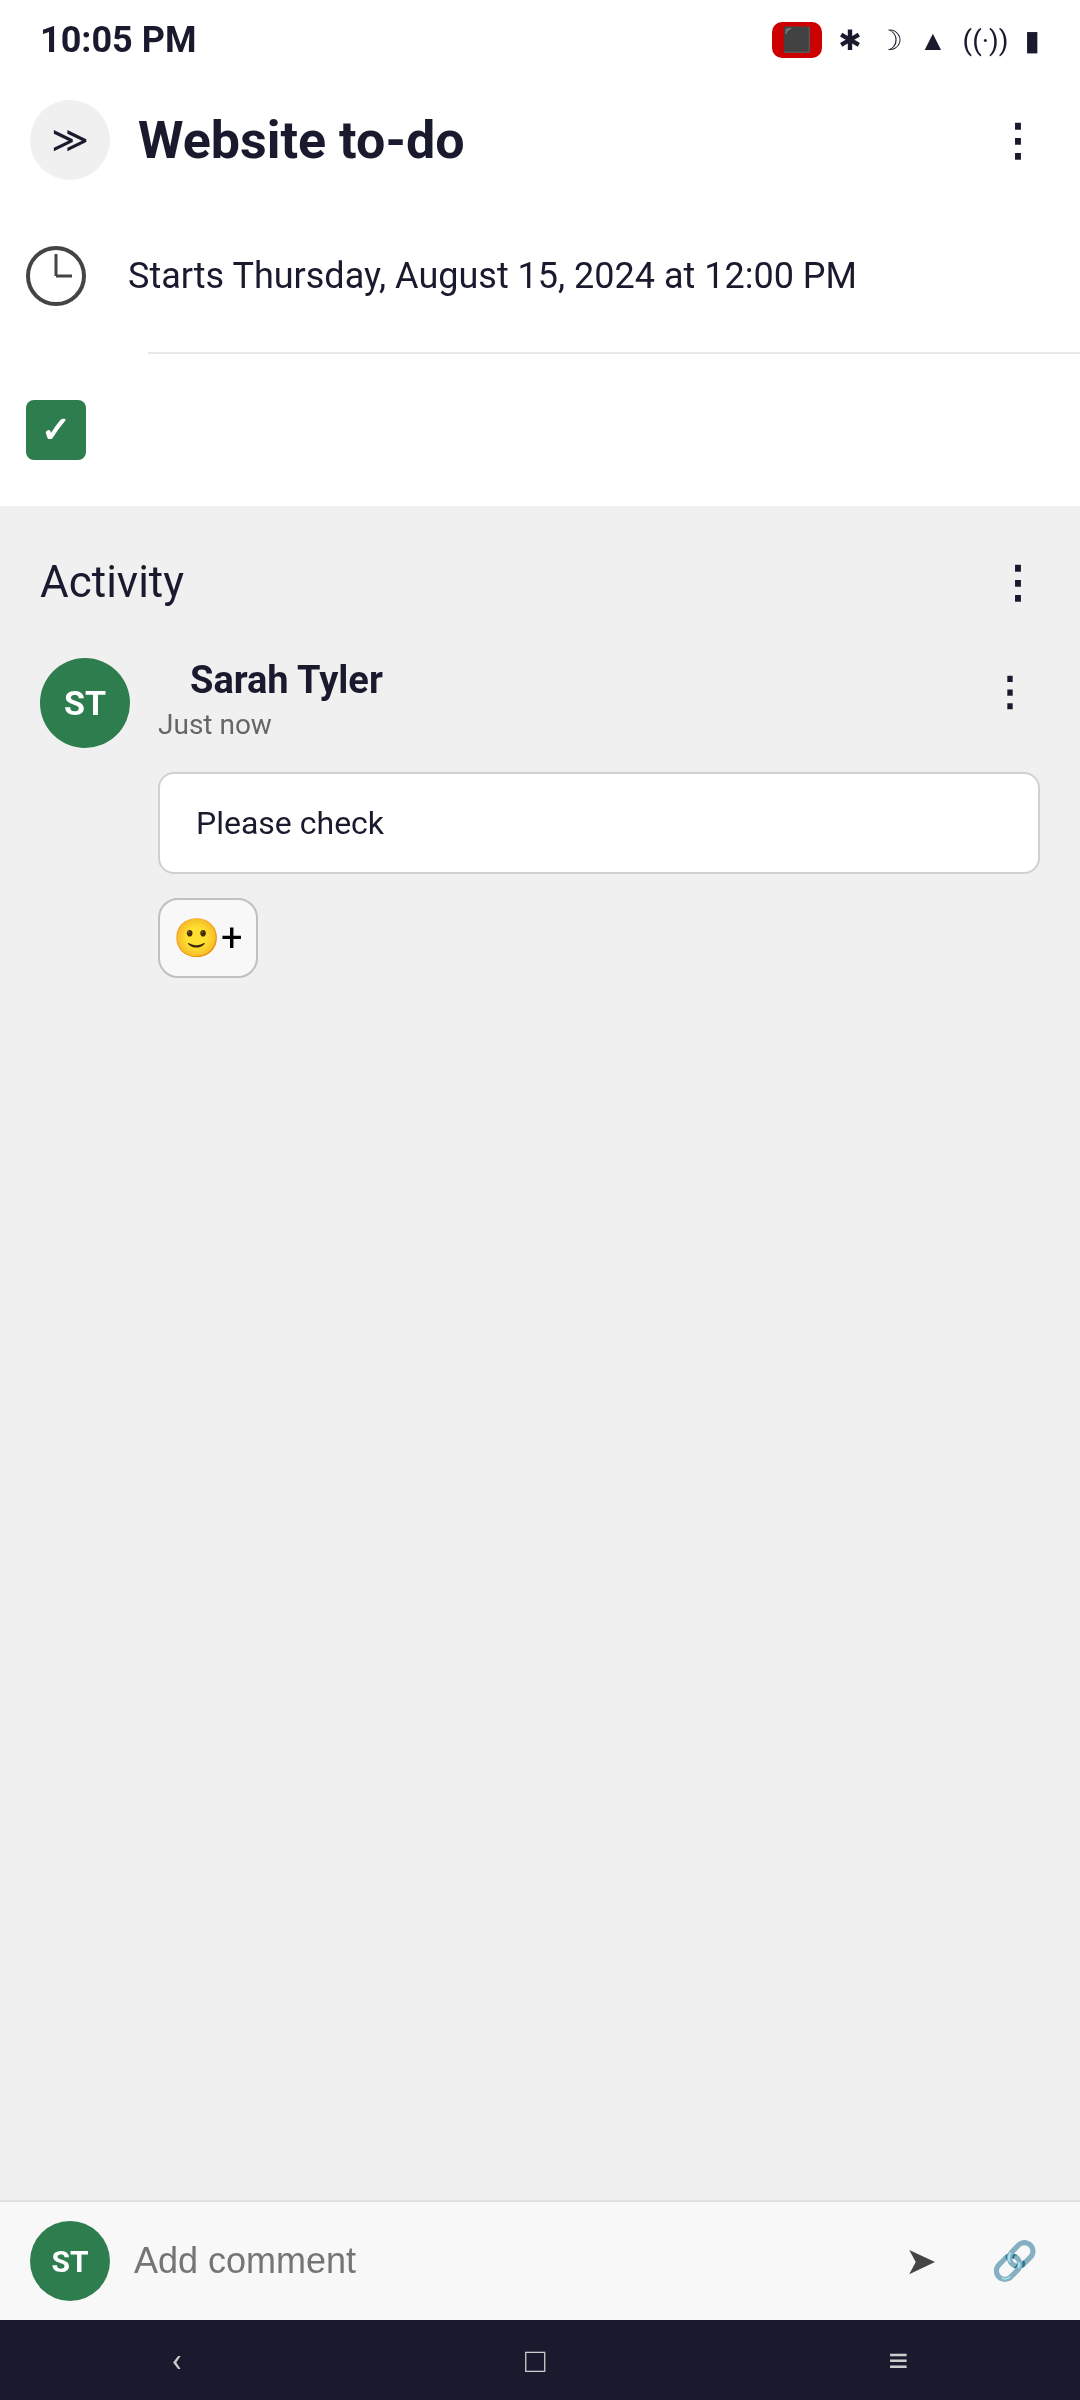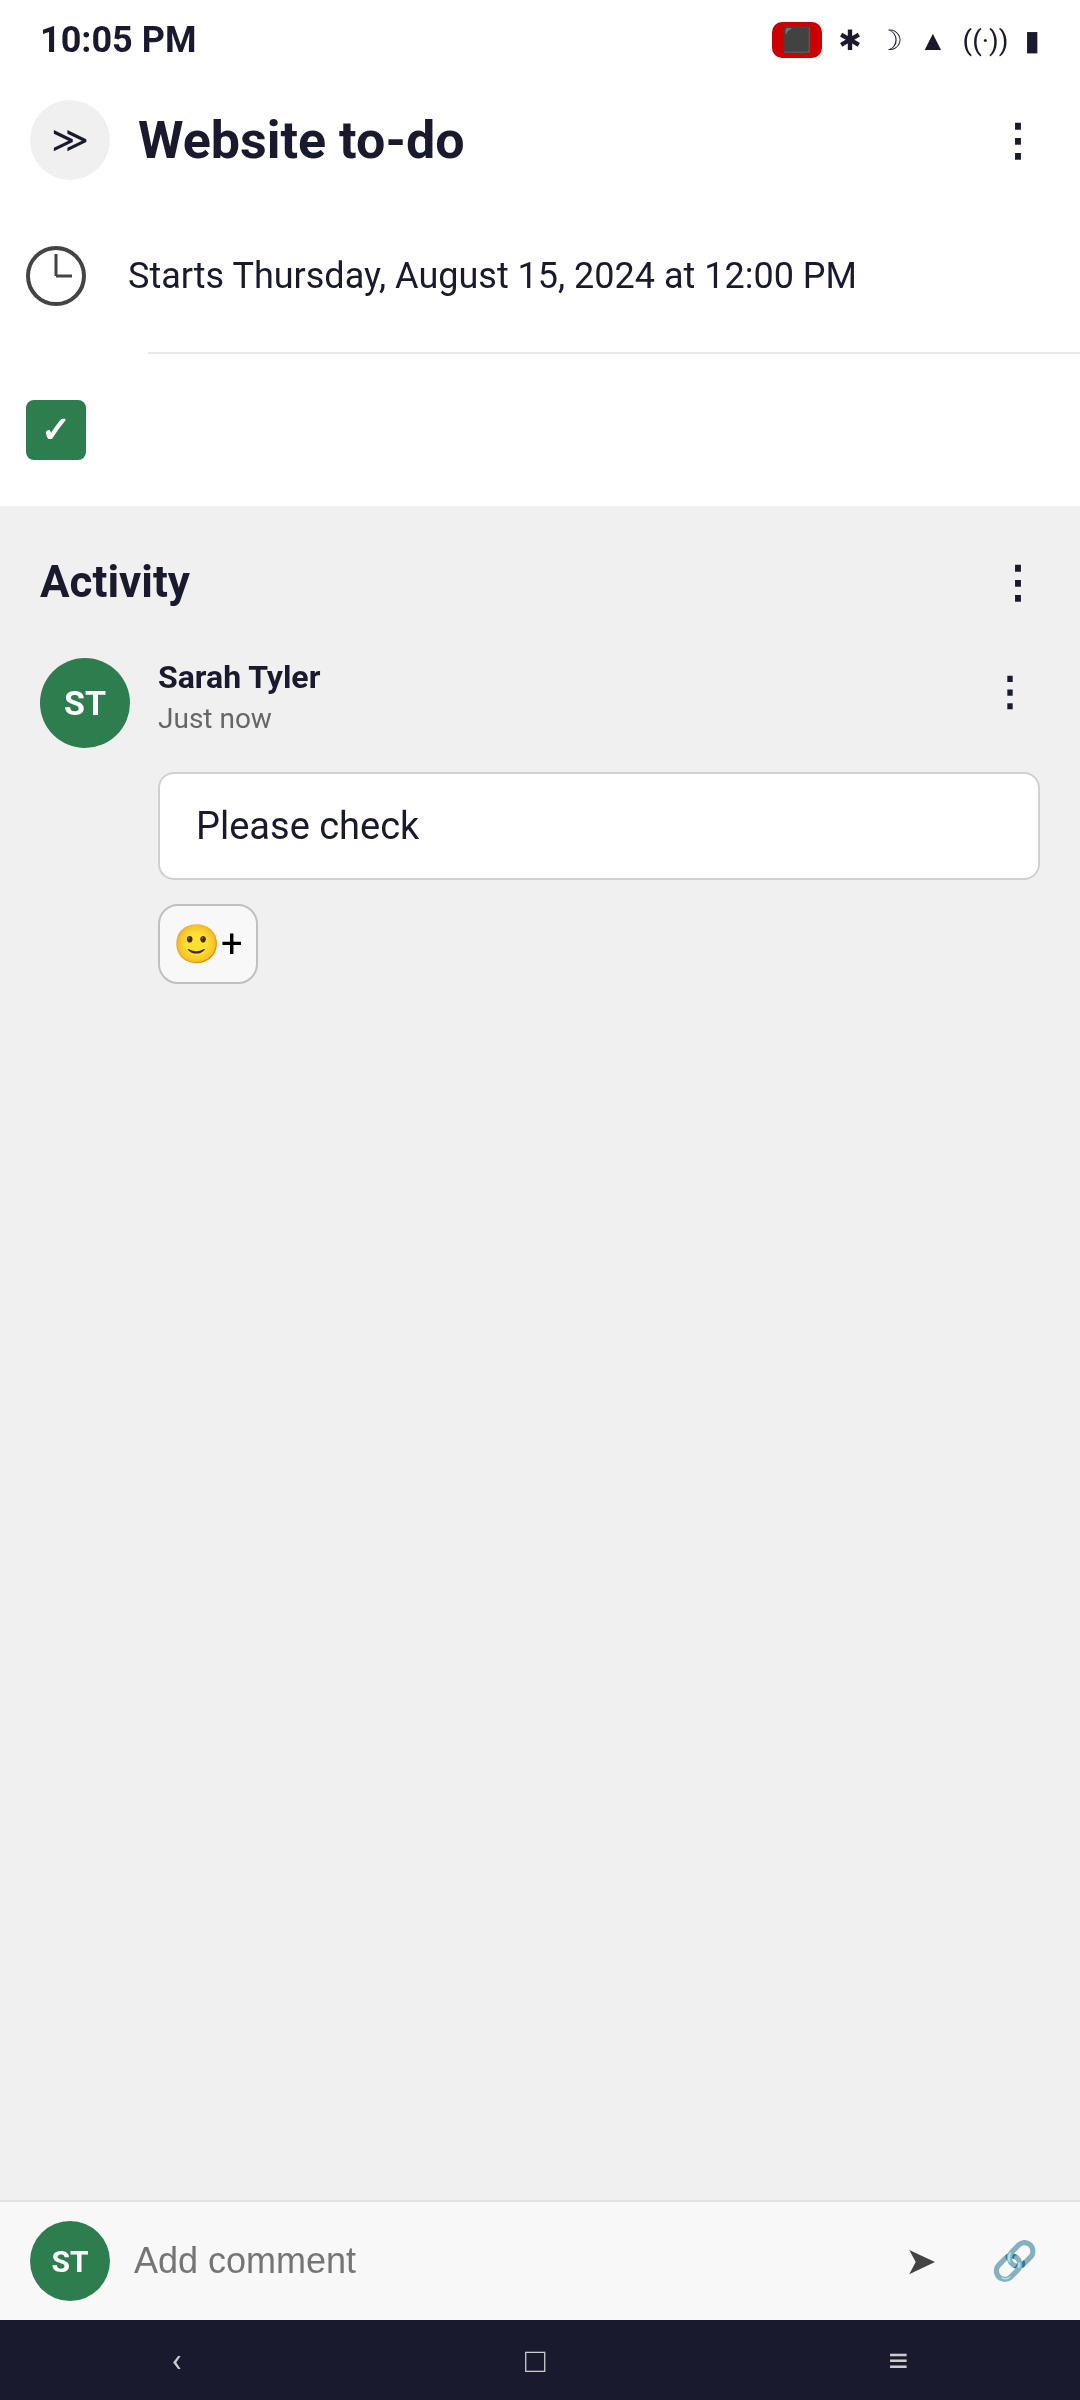--- a/index.html
+++ b/index.html
@@ -166,21 +166,21 @@
       padding: 50px 40px 30px 40px;
     }
     .activity-header {
       display: flex;
       align-items: center;
       justify-content: space-between;
       margin-bottom: 50px;
     }
     .activity-title {
       font-size: 44px;
-      font-weight: 700;
+      font-weight: 400;
       color: #1a1a2e;
     }
     .activity-more {
       font-size: 44px;
       color: #1a1a2e;
       font-weight: 700;
     }
 
     
     .comment-card {
@@ -203,23 +203,24 @@
       justify-content: center;
       color: white;
       font-size: 34px;
       font-weight: 700;
       flex-shrink: 0;
     }
     .comment-meta {
       flex: 1;
     }
     .commenter-name {
-      font-size: 32px;
-      font-weight: 700;
-      color: #1a1a2e;
+      font-size: 38px;
+      font-weight: 700;
+      color: #1a1a2e;
+      margin-left: 32px;
     }
     .comment-time {
       font-size: 28px;
       color: #666;
       margin-top: 6px;
     }
     .comment-options {
       font-size: 40px;
       color: #1a1a2e;
       font-weight: 700;
@@ -227,21 +228,21 @@
     }
     .comment-bubble {
       background: #fff;
       border: 2px solid #d0d0d0;
       border-radius: 16px;
       padding: 30px 36px;
       margin-left: 118px;
       margin-bottom: 24px;
     }
     .comment-text {
-      font-size: 38px;
+      font-size: 32px;
       color: #1a1a2e;
     }
     .emoji-btn {
       margin-left: 118px;
       width: 100px;
       height: 80px;
       border: 2px solid #c0c0c0;
       border-radius: 20px;
       background: #f8f8f8;
       display: flex;

